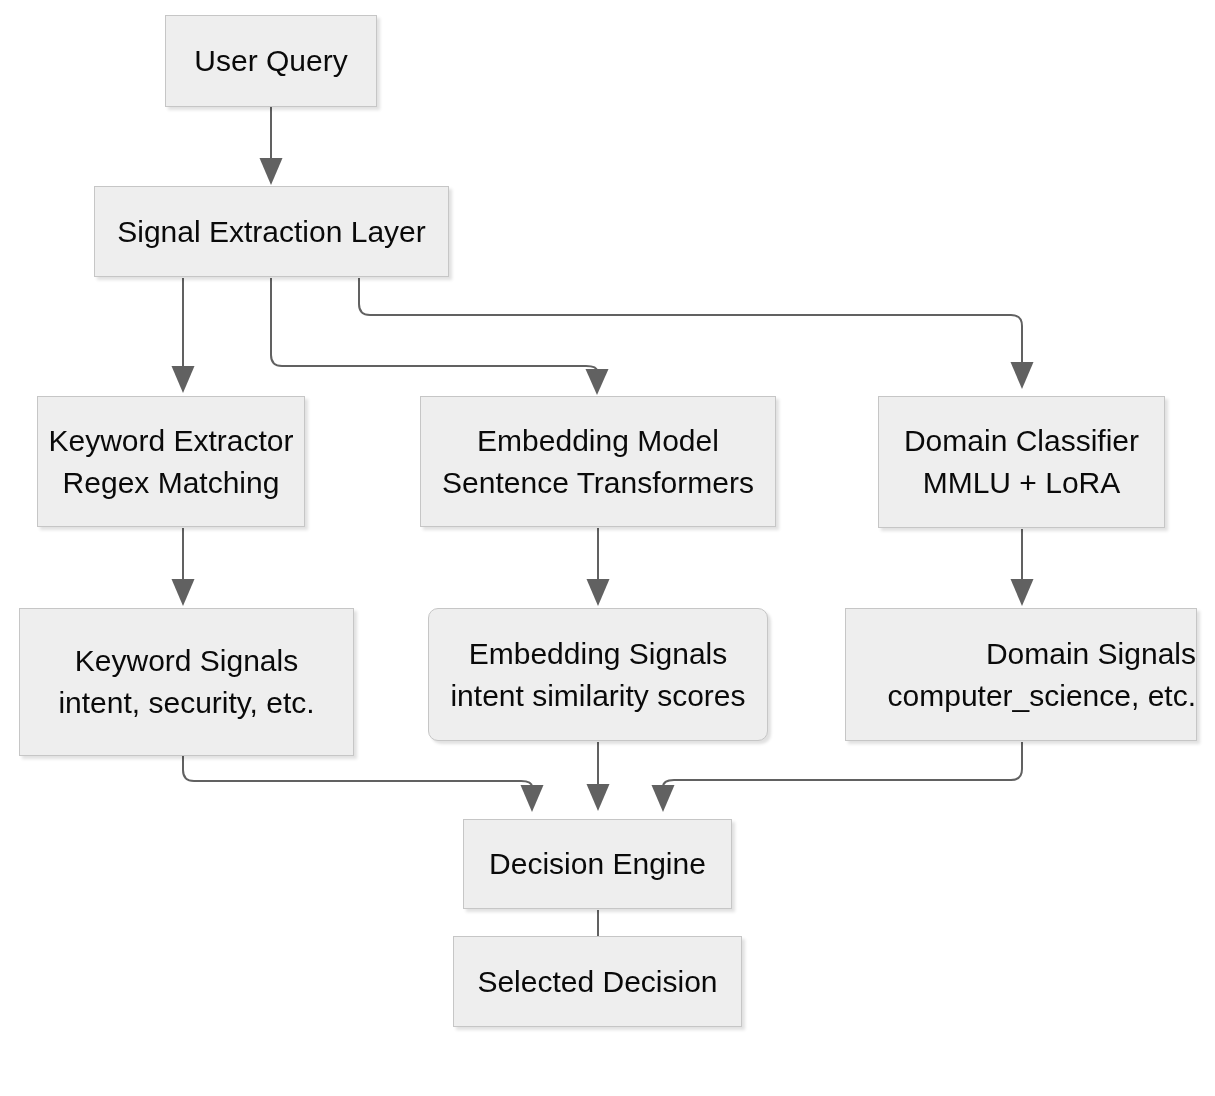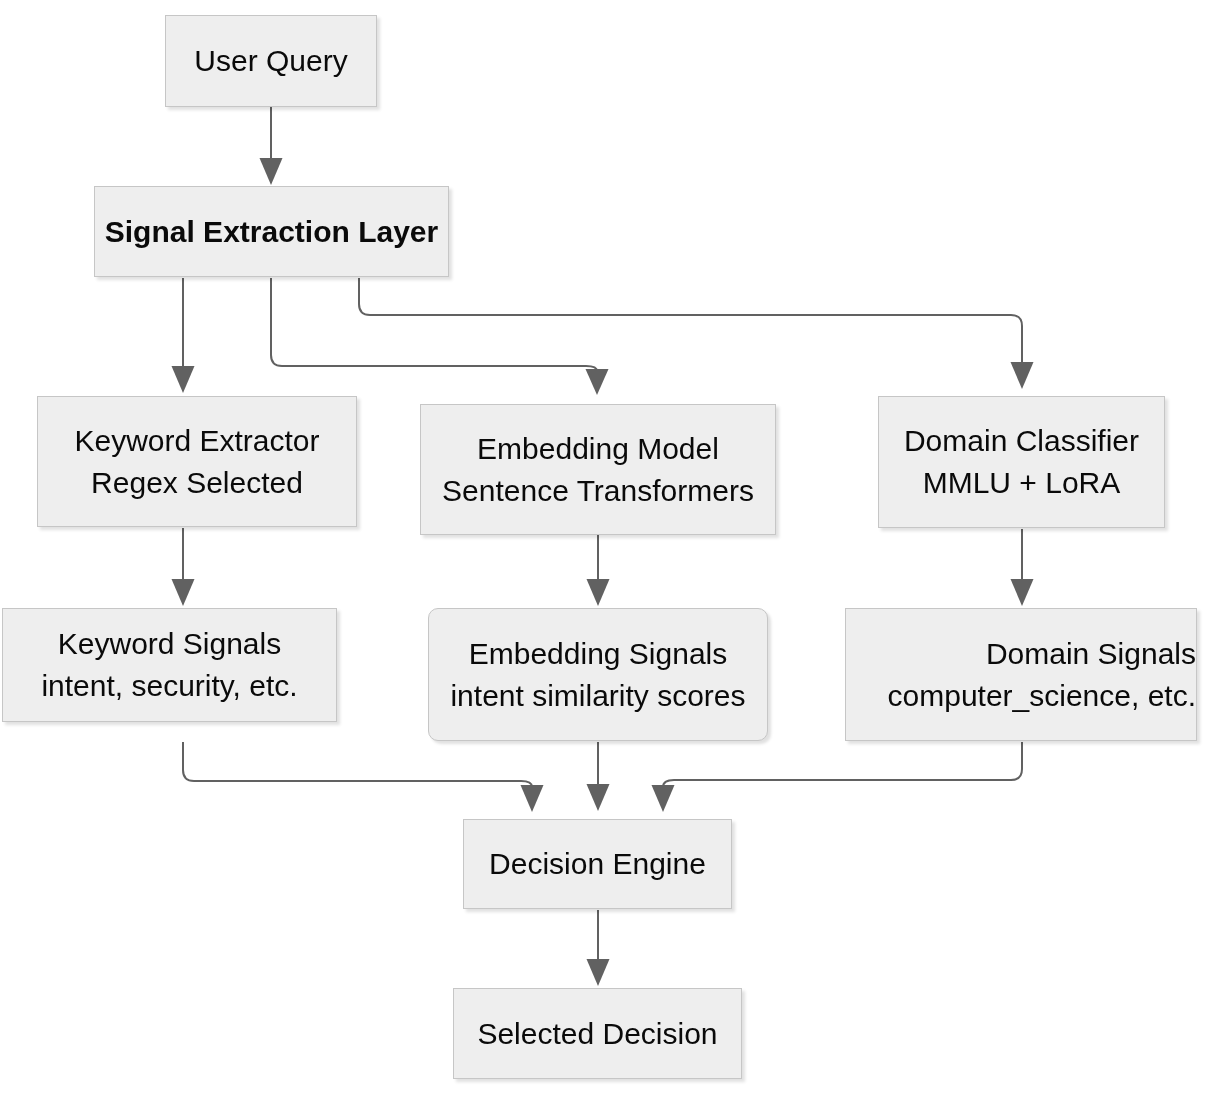--- a/index.html
+++ b/index.html
@@ -37,29 +37,29 @@
     flex-direction: column;
     align-items: center;
     justify-content: center;
     text-align: center;
     font-size: 30px;
     line-height: 42px;
     color: var(--text);
   }
   
   #n-user-query        { left: 165px; top: 15px;  width: 212px; height: 92px;  }
-  #n-signal-extraction { left: 94px;  top: 186px; width: 355px; height: 91px; font-weight: bold;  }
-  #n-keyword-extractor { left: 37px;  top: 396px; width: 320px; height: 131px; }
-  #n-embedding-model   { left: 420px; top: 396px; width: 356px; height: 131px; margin-top: 8px; }
+  #n-signal-extraction { left: 94px;  top: 186px; width: 355px; height: 91px;  }
+  #n-keyword-extractor { left: 37px;  top: 396px; width: 268px; height: 131px; }
+  #n-embedding-model   { left: 420px; top: 396px; width: 356px; height: 131px; }
   #n-domain-classifier { left: 878px; top: 396px; width: 287px; height: 132px; }
-  #n-keyword-signals   { left: 2px;  top: 608px; width: 335px; height: 114px; }
+  #n-keyword-signals   { left: 19px;  top: 608px; width: 335px; height: 148px; }
   #n-embedding-signals { left: 428px; top: 608px; width: 340px; height: 133px; border-radius: 10px; }
   #n-domain-signals    { left: 845px; top: 608px; width: 352px; height: 133px; align-items: flex-end; }
   #n-decision-engine   { left: 463px; top: 819px; width: 269px; height: 90px; text-align: center;  }
-  #n-selected-decision { left: 453px; top: 988px; width: 289px; height: 91px;  }
+  #n-selected-decision { left: 453px; top: 936px; width: 289px; height: 91px;  }
 
   .edges path { stroke: var(--arrow); stroke-width: 2; fill: none; }
   .edges polygon { fill: var(--arrow); stroke: none; }
 </style>
 </head>
 <body>
 
 <div class="canvas">
 
   <svg class="edges" viewBox="0 0 1215 1096" xmlns="http://www.w3.org/2000/svg">
@@ -112,21 +112,21 @@
   <div class="node" id="n-user-query">
     <span>User Query</span>
   </div>
 
   <div class="node" id="n-signal-extraction">
     <span>Signal Extraction Layer</span>
   </div>
 
   <div class="node" id="n-keyword-extractor">
     <span>Keyword Extractor</span>
-    <span>Regex Selected</span>
+    <span>Regex Matching</span>
   </div>
 
   <div class="node" id="n-embedding-model">
     <span>Embedding Model</span>
     <span>Sentence Transformers</span>
   </div>
 
   <div class="node" id="n-domain-classifier">
     <span>Domain Classifier</span>
     <span>MMLU + LoRA</span>

